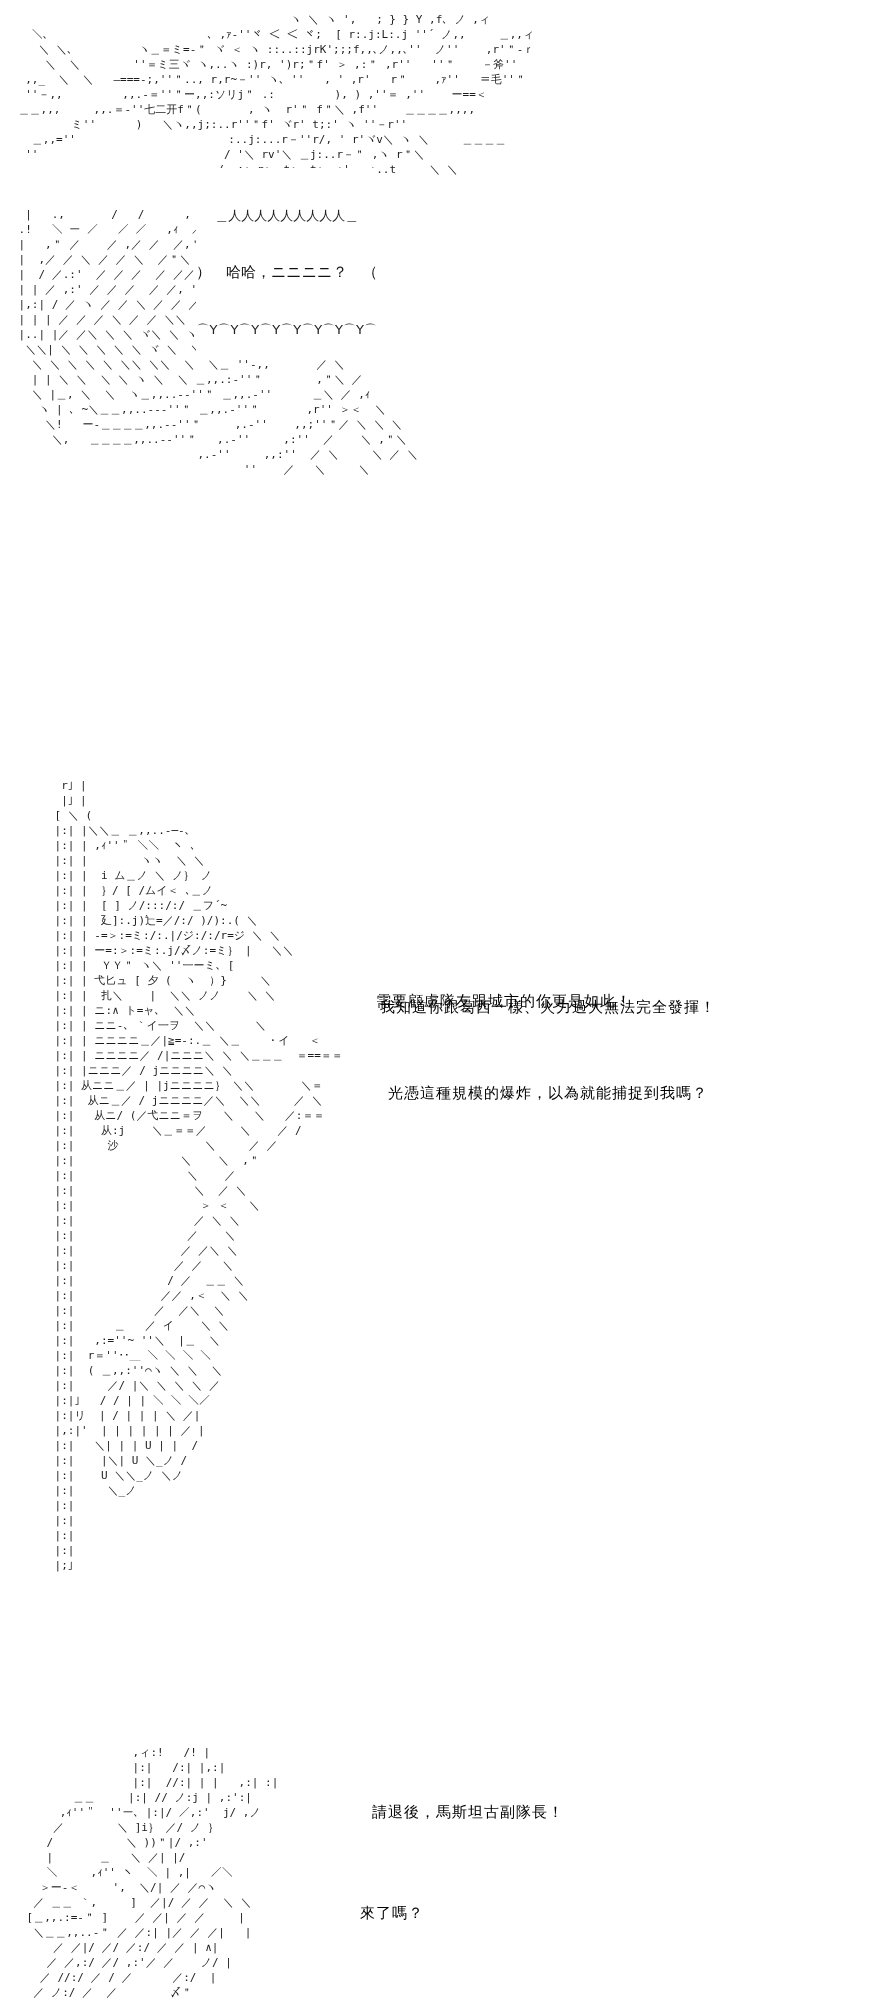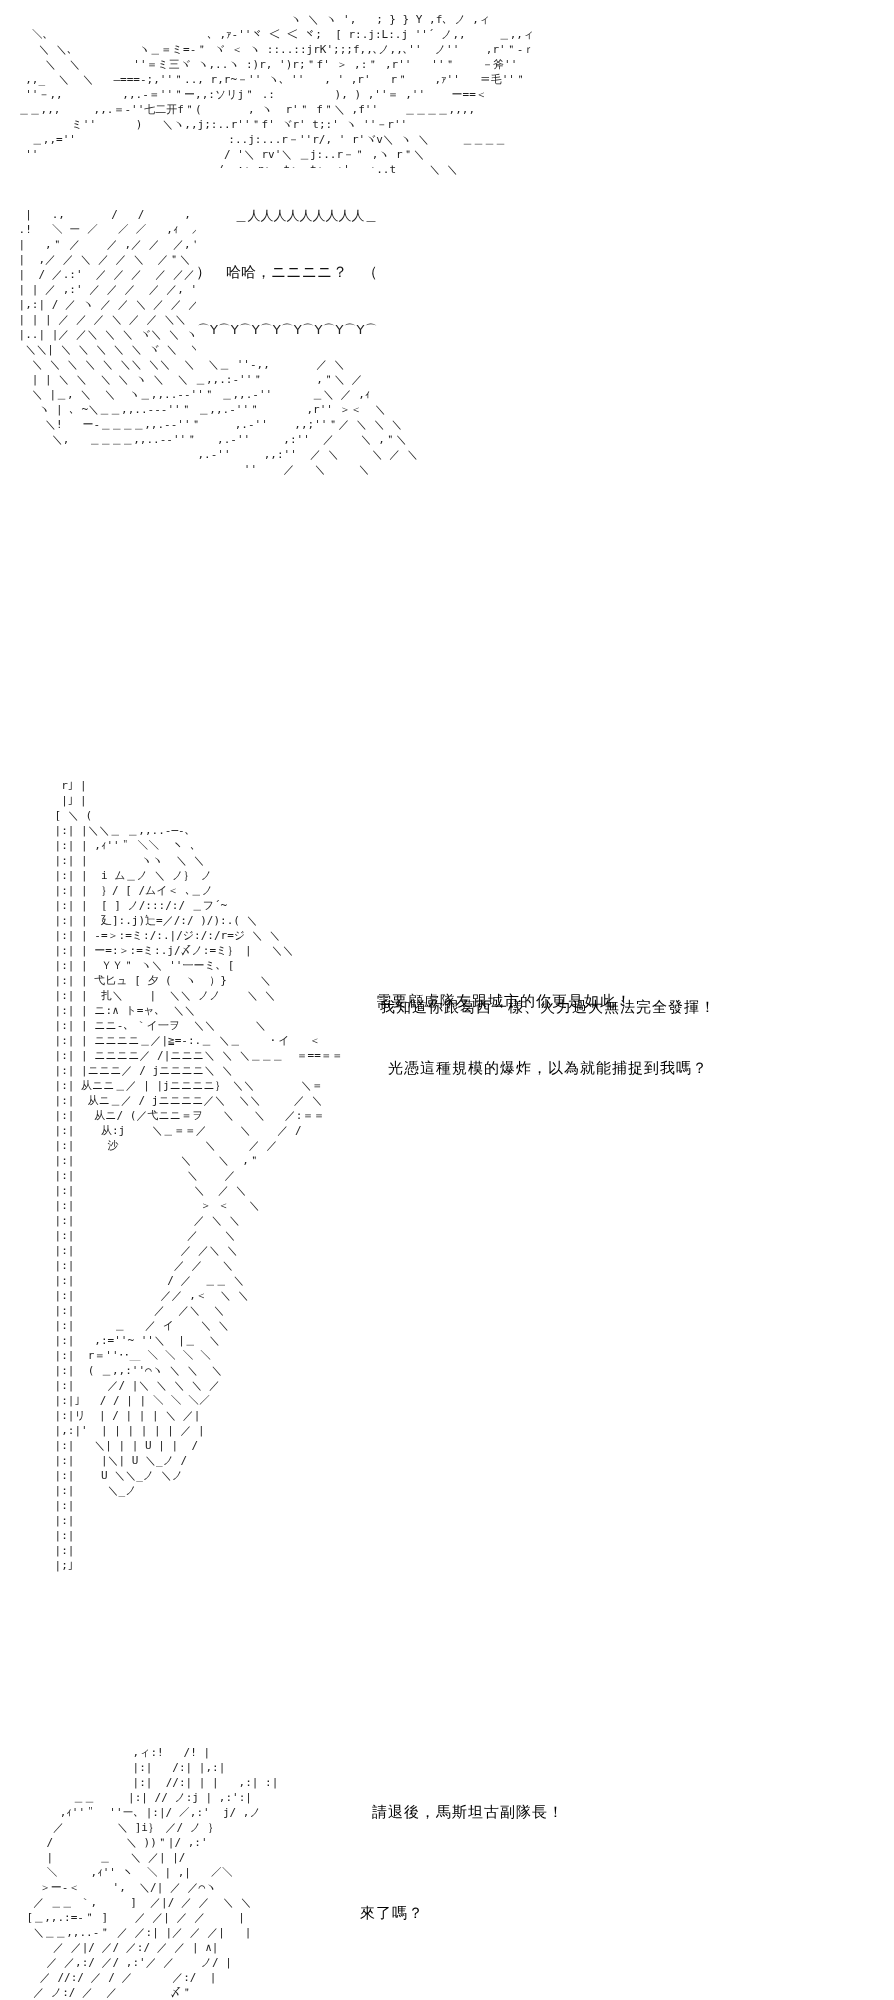--- a/index.html
+++ b/index.html
@@ -15,21 +15,21 @@
   .dlg{
     position:absolute;white-space:pre;
     font-family:"DejaVu Sans",sans-serif;
     font-size:15px;color:#000000;letter-spacing:1px;
   }
   .bubble{
     position:absolute;left:196px;top:168px;background:#ffffff;
     font-family:"DejaVu Sans",sans-serif;color:#111111;
     font-size:15px;line-height:19px;text-align:center;white-space:pre;
   }
-  .bubble .border{font-size:13px;color:#222222;text-align:right;}
+  .bubble .border{font-size:13px;color:#222222;}
 </style>
 </head>
 <body>
 
 <pre class="aa" style="left:0px;top:0px;">                                          ヽ ＼ ヽ ',   ; } } Y ,f､ ノ ,ィ
    ＼､                        ､ ,ｧ-''ヾ ＜ ＜ ヾ;  [ r:.j:L:.j ''´ ノ,,     ＿,,ィ
     ＼ ＼､          ヽ＿＝ミ=-＂ ヾ ＜ ヽ ::..::jrK';;;f,,､ノ,,､''  ノ''    ,r'＂-ｒ
      ＼  ＼        ''＝ミ三ヾ ヽ,..ヽ :)r, ')r;＂f' ＞ ,:＂ ,r''   ''＂    －斧''
   ,,_  ＼  ＼   ―===-;,''＂.., r,r~－'' ヽ､ ''   , ' ,r'   r＂    ,ｧ''   ＝毛''＂
   ''－,,         ,,.-＝''＂ー,,:ソリj＂ .:         ), ) ,''＝ ,''    ー==＜
@@ -114,21 +114,21 @@
  |:|    U ＼＼_ノ ＼ノ
  |:|     ＼_ノ
  |:|
  |:|
  |:|
  |:|
  |;｣</pre>
 
 <div class="dlg" style="left:380px;top:998px;">我知道你跟葛西一樣、火力過大無法完全發揮！</div>
 <div class="dlg" style="left:376px;top:992px;">需要顧慮隊友跟城市的你更是如此！</div>
-<div class="dlg" style="left:388px;top:1059px;">光憑這種規模的爆炸，以為就能捕捉到我嗎？</div>
+<div class="dlg" style="left:388px;top:1084px;">光憑這種規模的爆炸，以為就能捕捉到我嗎？</div>
 
 <pre class="aa" style="left:8px;top:1733px;">                 ,ィ:!   /! |
                  |:|   /:| |,:|
                  |:|  //:| | |   ,:| :|
         ＿＿     |:| // ノ:j | ,:':|
       ,ｨ''＂  ''ー､ |:|/ ／,:'  j/ ,ノ
      ／        ＼ ]i｝ ／/ ノ ｝
     /           ＼ ))＂|/ ,:'
     |       ＿   ＼ ／| |/
     ＼     ,ｨ'' ヽ  ＼ | ,|   ／＼

